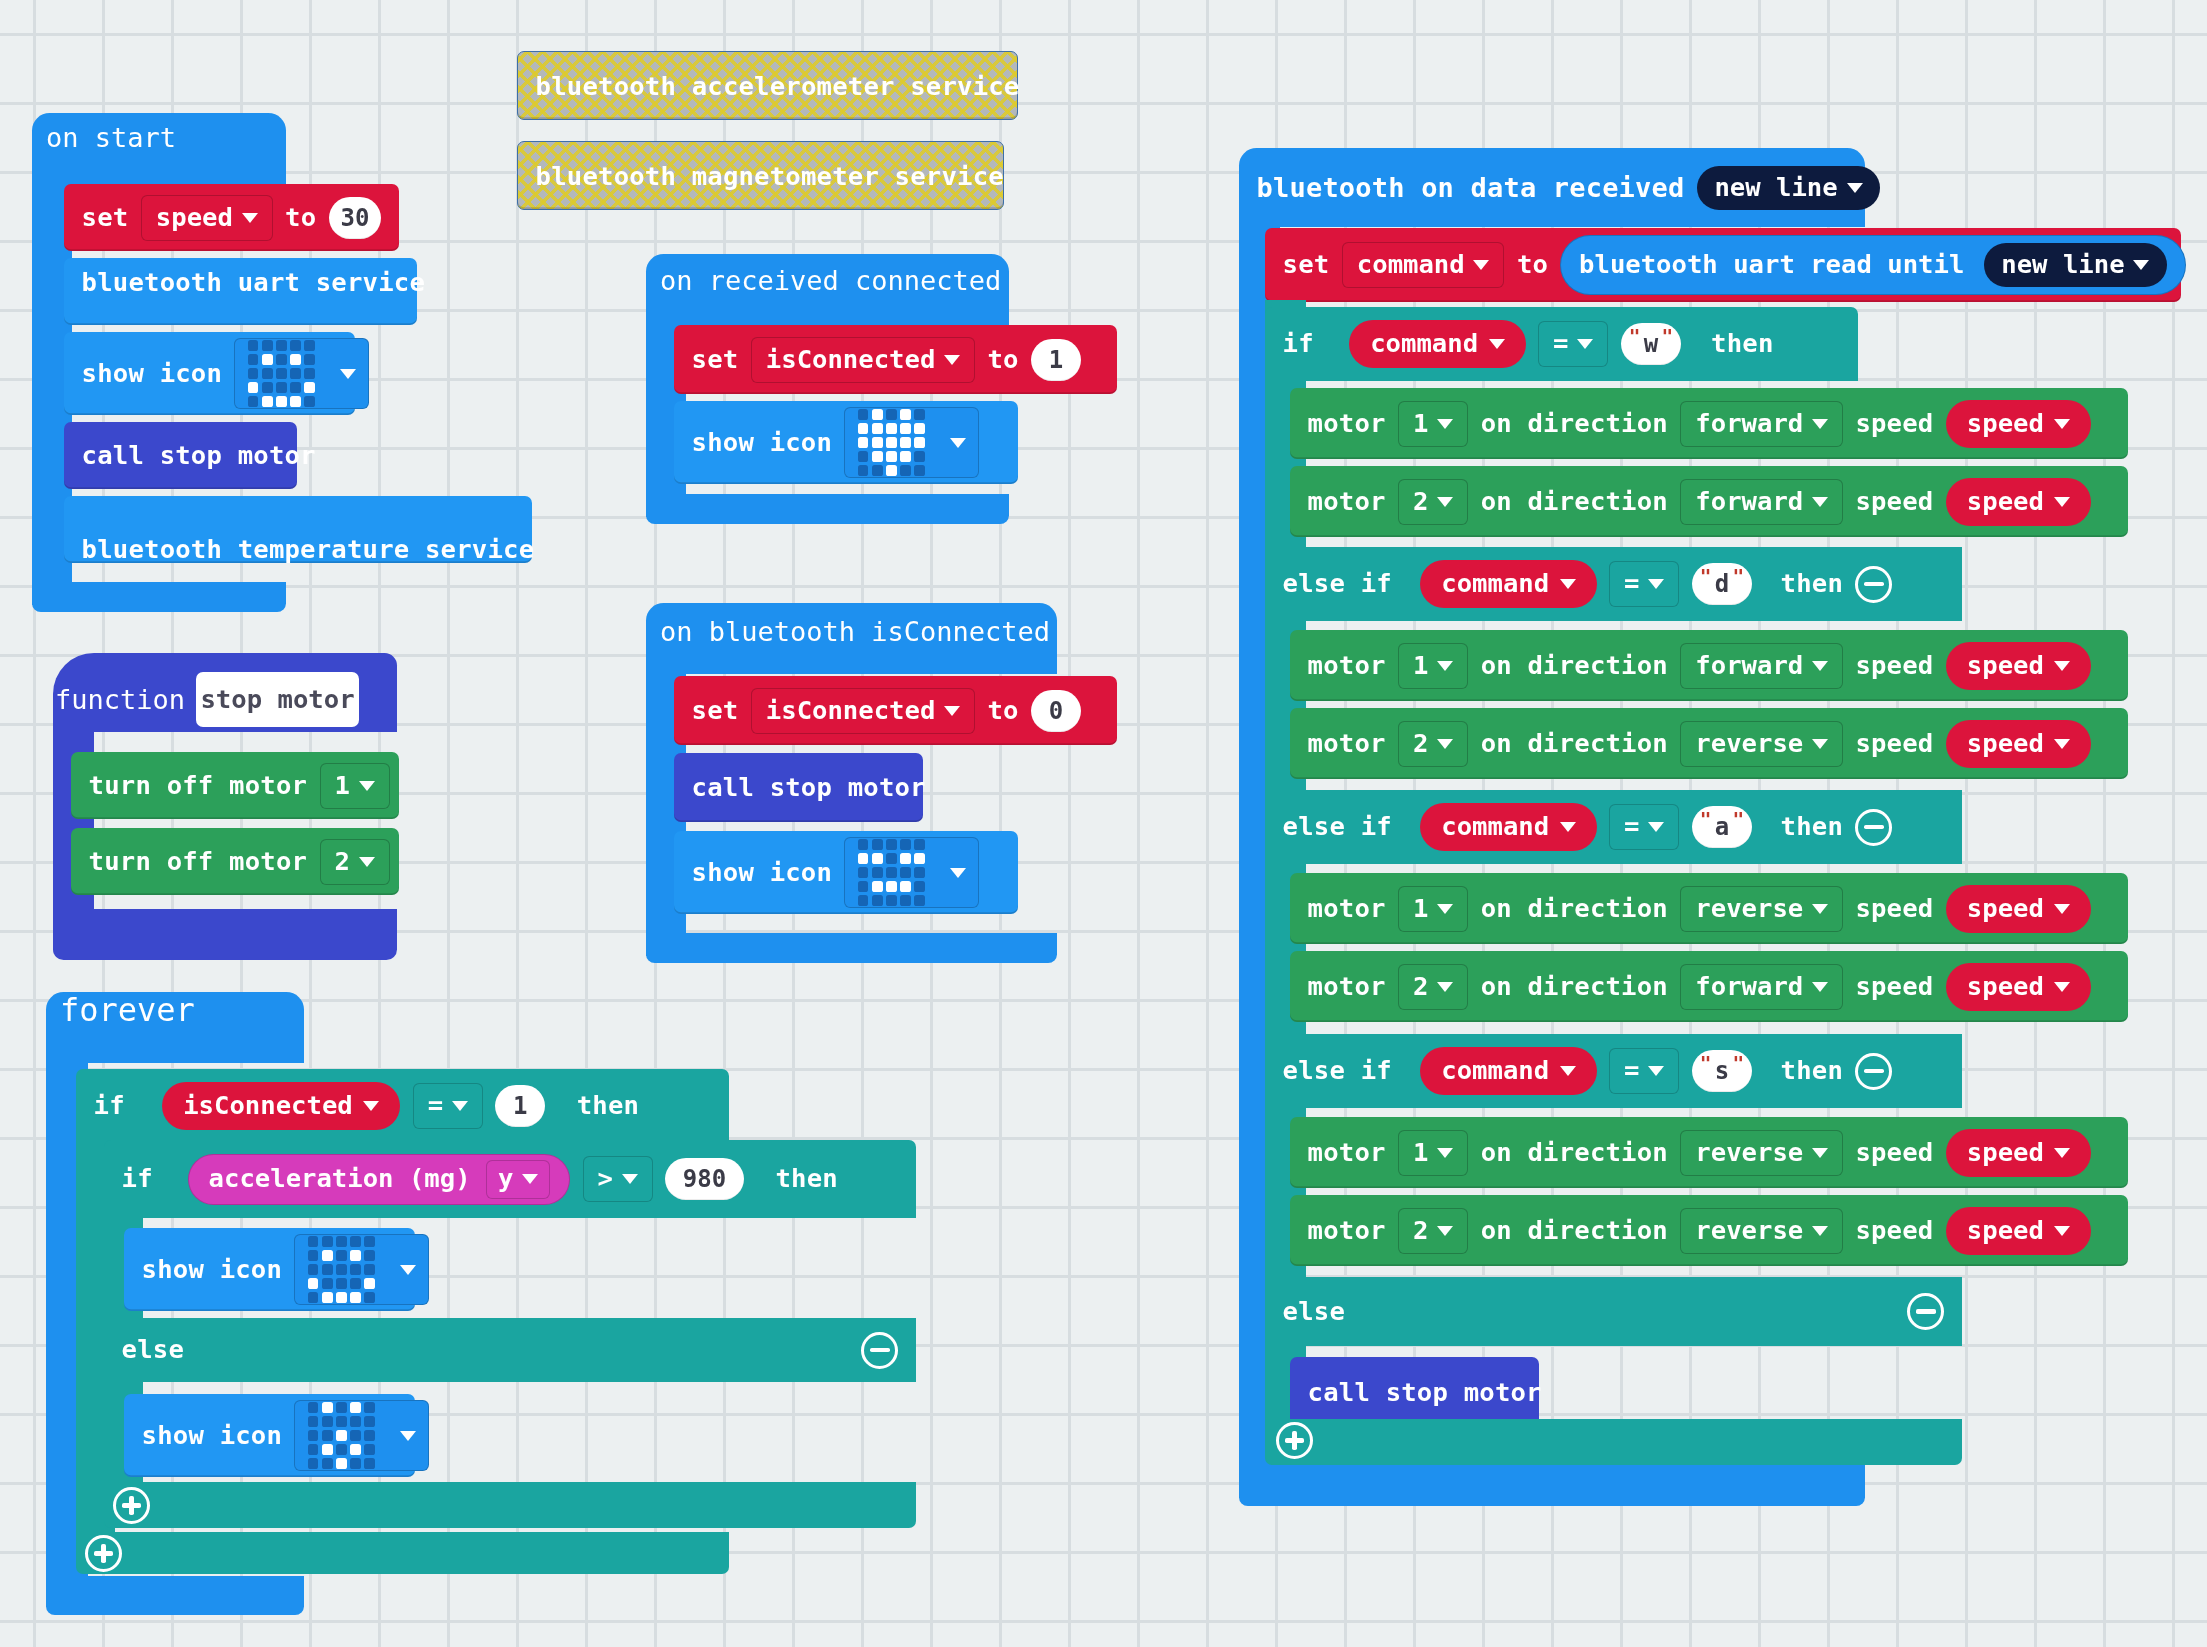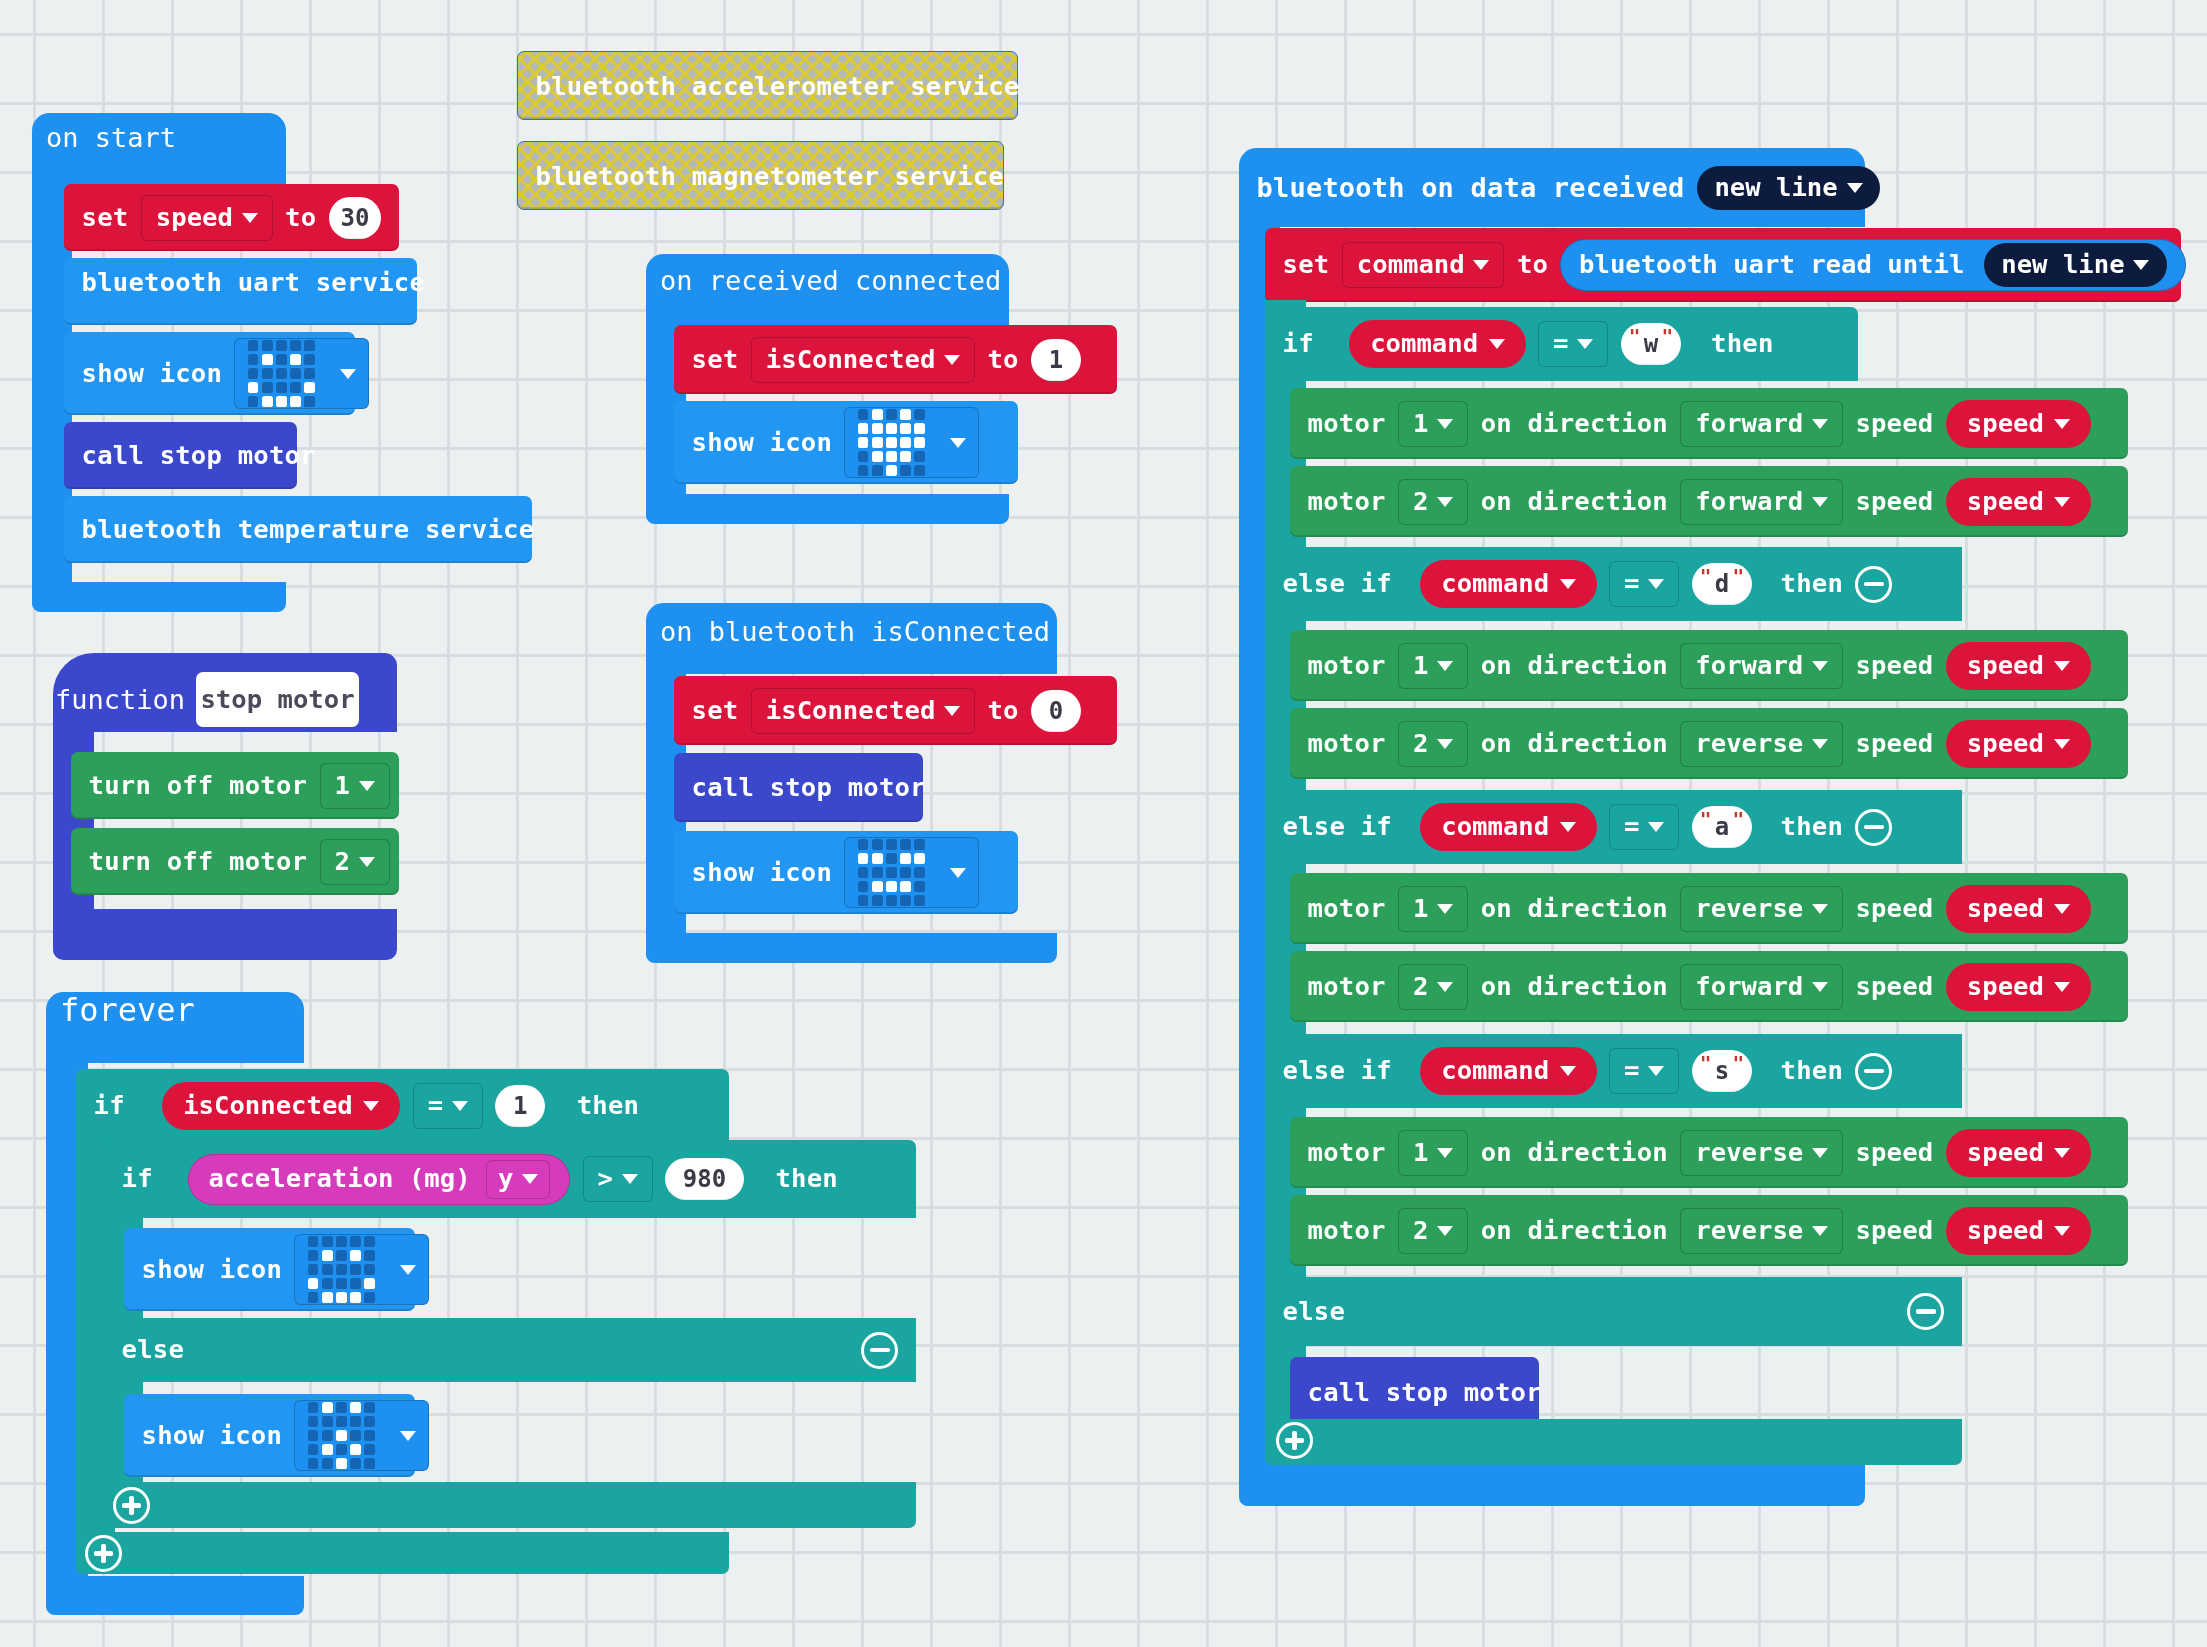--- a/index.html
+++ b/index.html
@@ -177,21 +177,21 @@
     </div>
   </div>
 
   <div class="blk stack c-func" style="left:64px;top:422px;width:233px;height:67px;">
     <div class="row" style="height:67px;">
       <span class="label">call stop motor</span>
     </div>
   </div>
 
   <div class="blk stack c-basic2" style="left:64px;top:496px;width:468px;height:67px;">
-    <div class="row" style="height:67px;">
+    <div class="row" style="height:67px;margin-top:20px;">
       <span class="label">bluetooth temperature service</span>
     </div>
   </div>
 
   <div class="blk c-func" style="left:53px;top:653px;width:344px;height:79px;border-radius:41px 12.4px 0 0;"></div>
   <div class="blk c-func" style="left:53px;top:723px;width:41px;height:221px;"></div>
   <div class="blk c-func" style="left:53px;top:909px;width:344px;height:51px;border-radius:0 0 10.6px 10.6px;"></div>
   <div class="blk" style="left:55px;top:686px;font-size:27px;padding-left:0;">function</div>
   <div class="blk" style="left:196px;top:672px;width:163px;height:55px;background:#fff;border-radius:7px;">
     <div class="row" style="height:55px;justify-content:center;padding:0 8.8px;">
@@ -469,21 +469,21 @@
   <div class="blk c-basic" style="left:1239px;top:1464px;width:626px;height:42px;border-radius:0 0 8.8px 8.8px;"></div>
 
   <div class="blk stack c-var" style="left:1265px;top:228px;width:916px;height:74px;">
     <div class="row" style="height:74px;">
       <span class="label">set</span>
       <span class="field f-red">
         <span>command</span>
         <i class="caret"></i>
       </span>
       <span class="label">to</span>
-      <span class="field f-blue reporter" style="border-radius:30px;height:52px;padding:0 17.6px;align-items:center;">
+      <span class="field f-blue reporter" style="border-radius:30px;height:60px;padding:0 17.6px;align-items:center;">
         <span>bluetooth uart read until</span>
         <span class="field f-dark" style="margin-left:10.6px;">
           <span>new line</span>
           <i class="caret"></i>
         </span>
       </span>
     </div>
   </div>
 
   <div class="blk c-logic" style="left:1265px;top:300px;width:41px;height:1147px;"></div>

